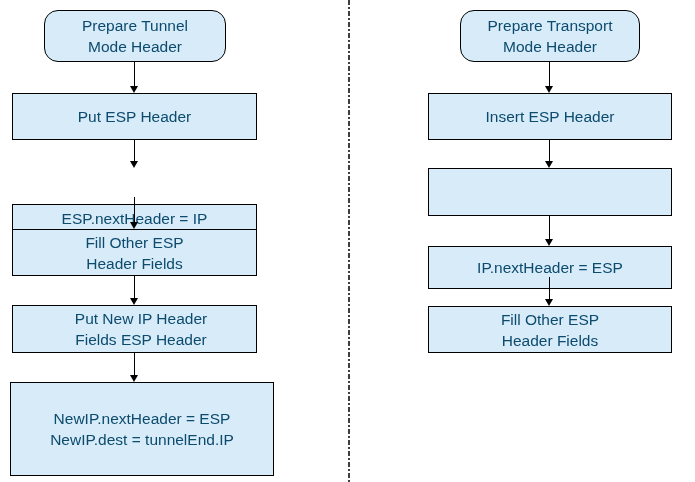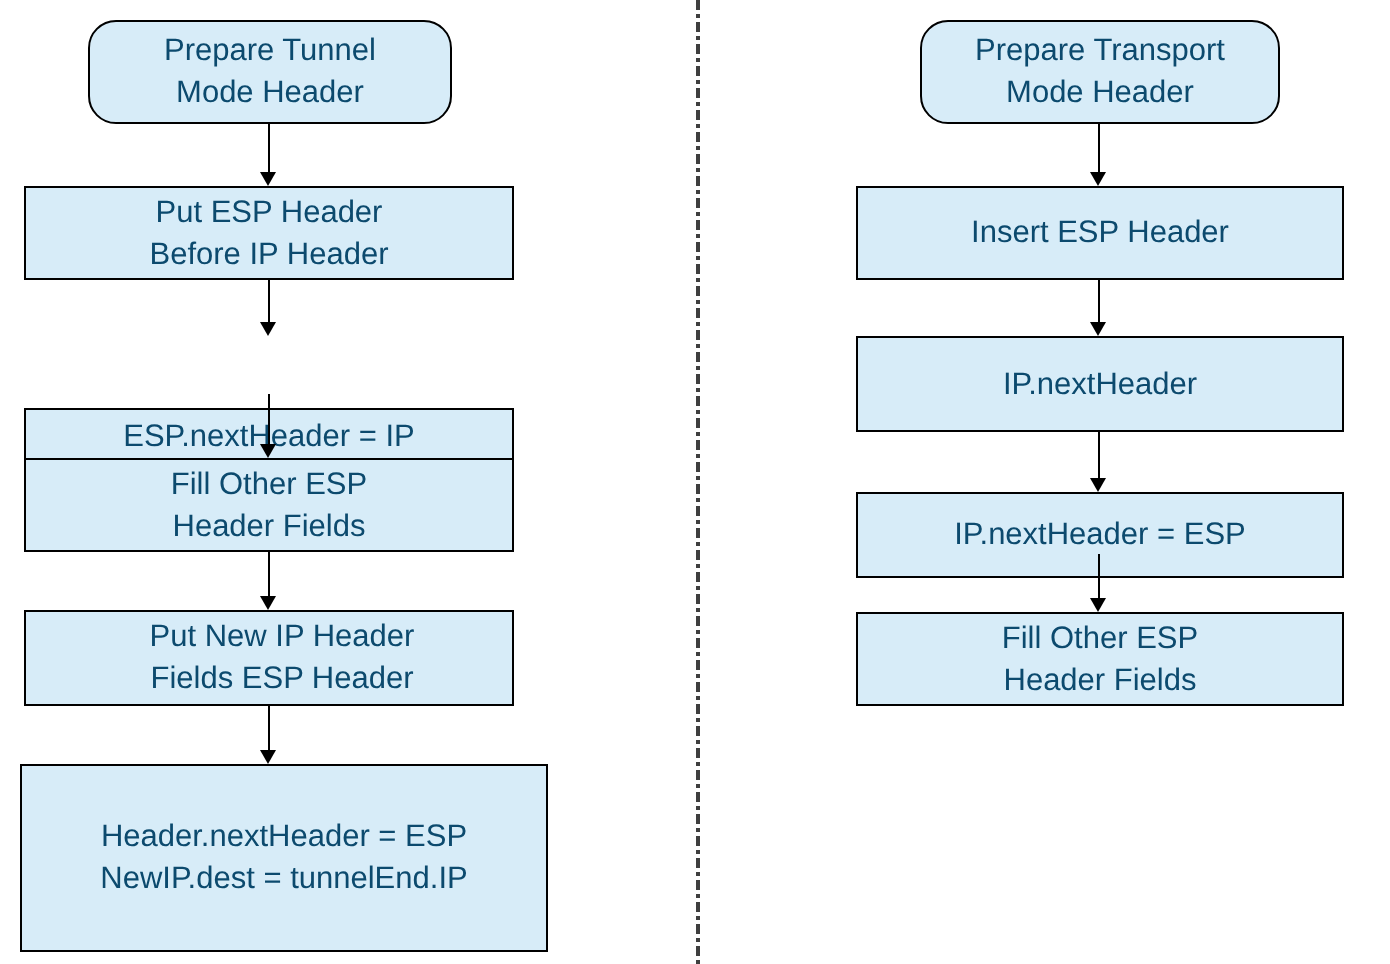--- a/index.html
+++ b/index.html
@@ -81,21 +81,20 @@
     <span>Mode Header</span>
   </div>
 
   <div class="arrow" style="left:130px; top:62px; height:31px;">
     <div class="shaft"></div>
     <div class="head"></div>
   </div>
 
   <div class="node" style="left:12px; top:93px; width:245px; height:47px;">
     <span>Put ESP Header</span>
-    <span>Before IP Header</span>
   </div>
 
   <div class="arrow" style="left:130px; top:140px; height:28px;">
     <div class="shaft"></div>
     <div class="head"></div>
   </div>
 
   <div class="node" style="left:12px; top:168px; width:245px; height:29px;margin-top:36px;">
     <span>ESP.nextHeader = IP</span>
   </div>
@@ -119,21 +118,21 @@
     <span>Put New IP Header</span>
     <span>Fields ESP Header</span>
   </div>
 
   <div class="arrow" style="left:130px; top:353px; height:29px;">
     <div class="shaft"></div>
     <div class="head"></div>
   </div>
 
   <div class="node" style="left:10px; top:382px; width:264px; height:94px;">
-    <span>Header.nextHeader = ESP</span>
+    <span>NewIP.nextHeader = ESP</span>
     <span>NewIP.dest = tunnelEnd.IP</span>
   </div>
 
   <div class="node terminator" style="left:460px; top:10px; width:180px; height:52px;">
     <span>Prepare Transport</span>
     <span>Mode Header</span>
   </div>
 
   <div class="arrow" style="left:545px; top:62px; height:31px;">
     <div class="shaft"></div>
@@ -143,21 +142,20 @@
   <div class="node" style="left:428px; top:93px; width:244px; height:47px;">
     <span>Insert ESP Header</span>
   </div>
 
   <div class="arrow" style="left:545px; top:140px; height:28px;">
     <div class="shaft"></div>
     <div class="head"></div>
   </div>
 
   <div class="node" style="left:428px; top:168px; width:244px; height:48px;">
-    <span>IP.nextHeader</span>
   </div>
 
   <div class="arrow" style="left:545px; top:216px; height:30px;">
     <div class="shaft"></div>
     <div class="head"></div>
   </div>
 
   <div class="node" style="left:428px; top:246px; width:244px; height:43px;">
     <span>IP.nextHeader = ESP</span>
   </div>

